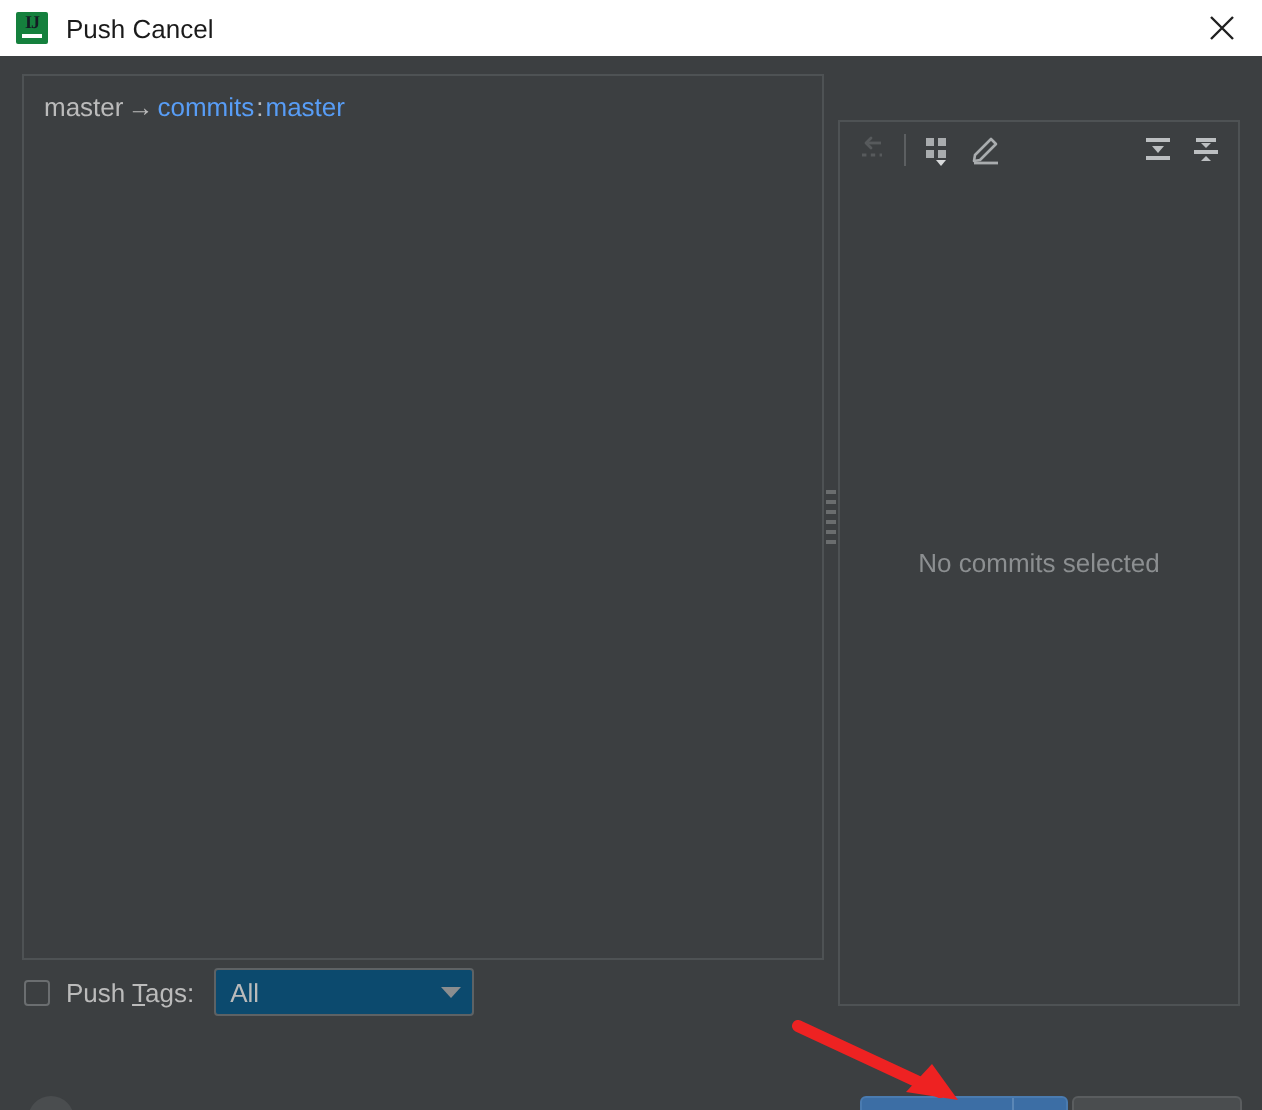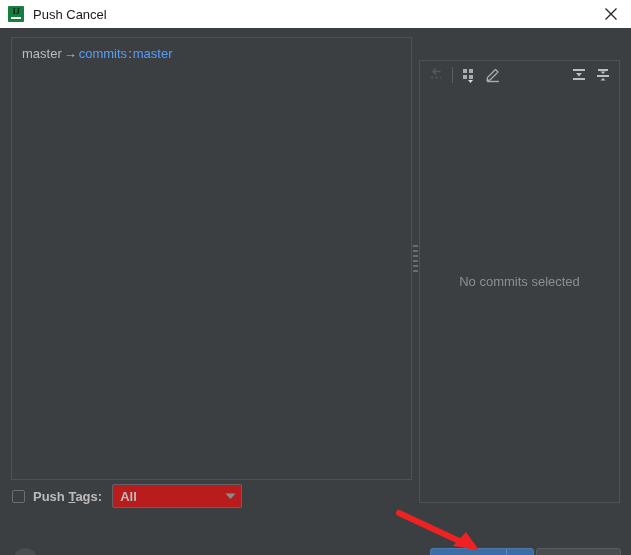--- a/index.html
+++ b/index.html
@@ -179,42 +179,41 @@
     cursor: default;
   }
 
   
   #push-tags-row {
     position: absolute;
     left: 12px; top: 455px;
     height: 26px;
     display: flex;
     align-items: center;
-    font-weight: bold;
   }
   #push-tags-checkbox {
     width: 13px; height: 13px;
     border: 1px solid #6b6e70;
     background: #3c3f41;
     border-radius: 2px;
     cursor: pointer;
     flex: 0 0 auto;
   }
   #push-tags-label {
     margin-left: 8px;
     font-size: 13px;
     color: #bbbbbb;
     white-space: nowrap;
     cursor: default;
   }
   #push-tags-label u { text-decoration: underline; }
   #tags-combo {
     margin-left: 10px;
     width: 130px; height: 24px;
-    background: #b91c1c;
+    background: #0c4a6e;
     border: 1px solid #5e6264;
     border-radius: 2px;
     display: flex;
     align-items: center;
     cursor: pointer;
     position: relative;
   }
   #tags-combo-value {
     font-size: 13px;
     color: #bbbbbb;

